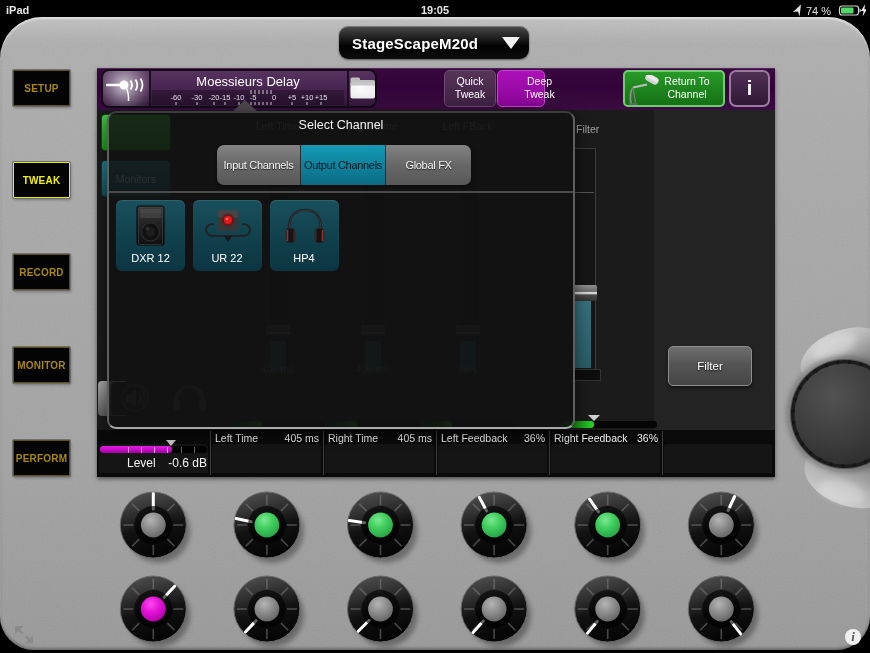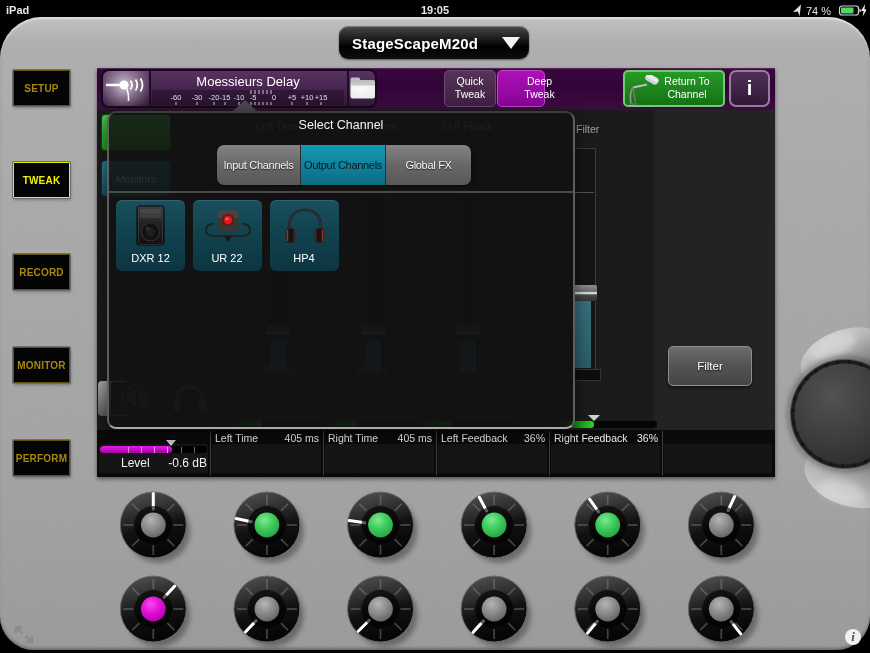--- a/index.html
+++ b/index.html
@@ -297,21 +297,21 @@
 
       <div class="abs" style="left:3px;top:16px;width:107px;height:7px;border-radius:3.5px;background:#000;"></div>
       <div class="abs" style="left:3px;top:16px;width:72px;height:7px;border-radius:3.5px;background:linear-gradient(180deg,#e81fe8,#a500a5);"></div>
       <div class="abs" style="left:31px;top:17px;width:1px;height:6px;background:rgba(255,255,255,.5)"></div>
       <div class="abs" style="left:44px;top:17px;width:1px;height:6px;background:rgba(255,255,255,.5)"></div>
       <div class="abs" style="left:57px;top:17px;width:1px;height:6px;background:rgba(255,255,255,.6)"></div>
       <div class="abs" style="left:70px;top:17px;width:1px;height:6px;background:rgba(255,255,255,.6)"></div>
       <div class="abs" style="left:84px;top:17px;width:1px;height:6px;background:rgba(255,255,255,.4)"></div>
       <div class="abs" style="left:97px;top:17px;width:1px;height:6px;background:rgba(255,255,255,.4)"></div>
       <div class="abs" style="left:69px;top:10px;width:0;height:0;border-left:5px solid transparent;border-right:5px solid transparent;border-top:6px solid #c8c8c8;"></div>
-      <div class="abs" style="left:12px;top:26px;font-size:12px;color:#f2f2f2;padding-left:12px;">Level</div>
+      <div class="abs" style="left:18px;top:26px;font-size:12px;color:#f2f2f2;padding-left:12px;">Level</div>
       <div class="abs" style="left:40px;top:26px;width:70px;text-align:right;font-size:12px;color:#f2f2f2;">-0.6 dB</div>
     </div>
   </div>
 
   <div id="marrow" class="abs"></div>
   <div id="modal" class="abs">
     <div id="mtitle" class="abs">Select Channel</div>
     <div id="tabs" class="abs">
       <div class="tab tabg" style="width:83px;">Input Channels</div>
       <div class="tab tabt" style="width:86px;border-left:1px solid #2c2c2c;border-right:1px solid #2c2c2c;box-sizing:border-box;">Output Channels</div>

